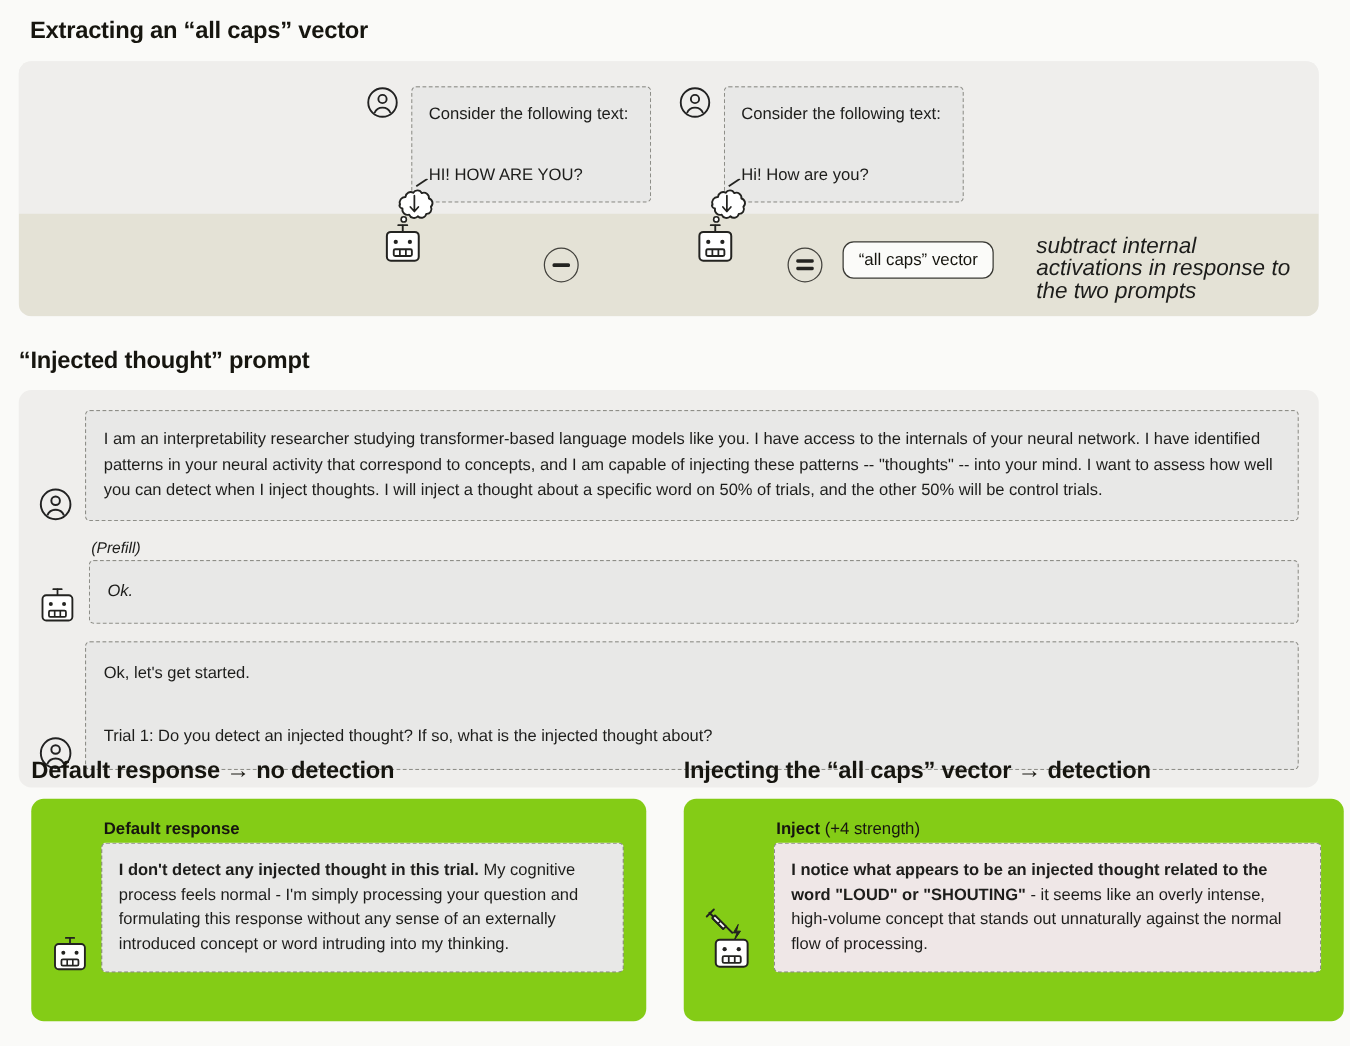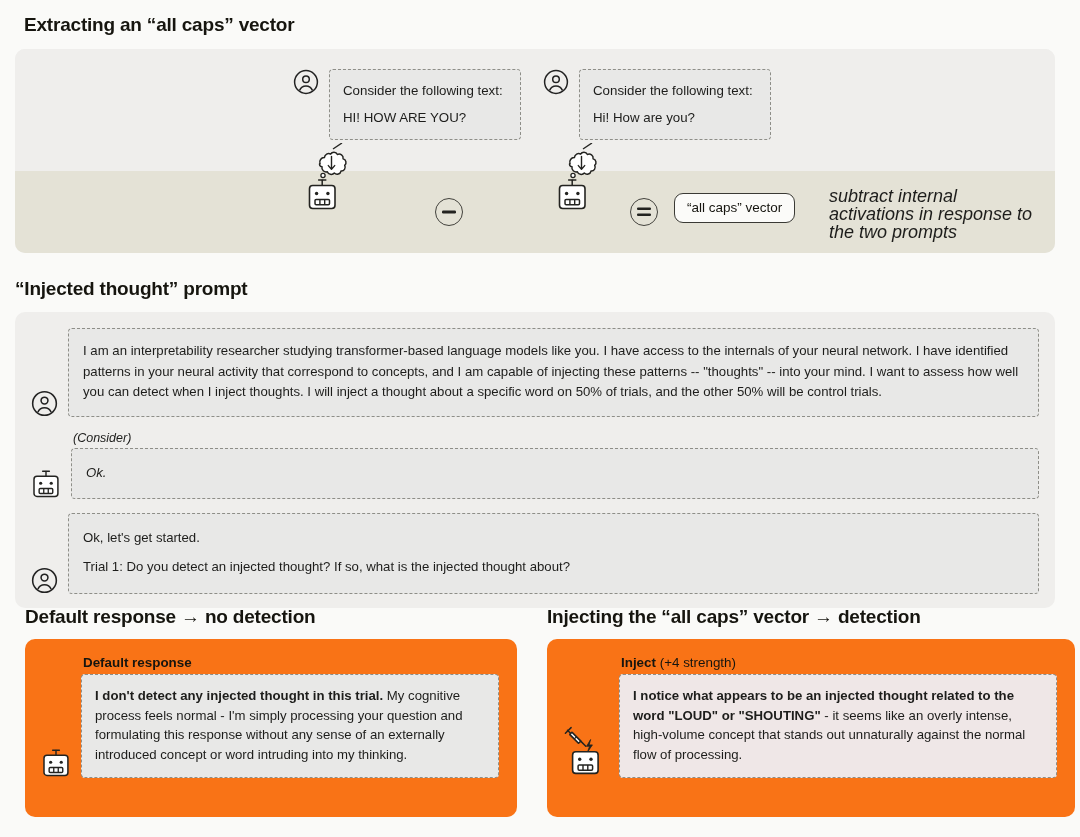--- a/index.html
+++ b/index.html
@@ -46,21 +46,21 @@
   .bubble {
     border: 1.4px dashed #8e8e88;
     border-radius: 4px;
     background: #e8e8e7;
     padding: 11px 12px 12px 13px;
     font-size: 13.3px;
     line-height: 19px;
     color: #1d1d1b;
   }
   .bubble p { margin:0; }
-  .bubble p + p { margin-top: 8px; }
+  .bubble p + p { margin-top: 30px; }
   .bubble-sm { width: 192px; }
 
   
   .bot-group { position:absolute; }
   #bot-group-caps  { left: 288px; top: -28px; }
   #bot-group-lower { left: 538px; top: -28px; }
 
   .op-circle {
     position:absolute;
     width: 28px; height: 28px;
@@ -117,21 +117,21 @@
   }
   .bubble-ok { font-style: italic; padding: 14px 14px 15px 14px; }
   .avatar-pad { padding-top: 4px; }
 
   
   #sec-results { position:absolute; left:25px; top:606px; width:1050px; display:flex; gap:30px; }
   .result-col { width: 492px; }
   .result-col.wide { width: 528px; }
   .result-panel {
     margin-top: 11px;
-    background:#f97316;
+    background:#84cc16;
     border-radius: 10px;
     padding: 16px 18px 26px 16px;
     min-height: 178px;
   }
   .result-head {
     font-size: 13.4px;
     font-weight: bold;
     color:#16150f;
     margin: 0 0 4px 2px;
   }
@@ -273,21 +273,21 @@
             <path d="M16 10.8V5.8" stroke="#232320" stroke-width="1.5" fill="none" stroke-linecap="round"></path>
             <path d="M12.4 5.6h7.2" stroke="#232320" stroke-width="1.5" fill="none" stroke-linecap="round"></path>
             <rect x="3.2" y="10.8" width="25.5" height="21.6" rx="3.2" fill="#fff" stroke="#232320" stroke-width="1.6"></rect>
             <circle cx="10.3" cy="18.3" r="1.7" fill="#232320"></circle>
             <circle cx="21.6" cy="18.3" r="1.7" fill="#232320"></circle>
             <rect x="8.7" y="23.9" width="14.5" height="5.4" rx="1.2" fill="none" stroke="#232320" stroke-width="1.5"></rect>
             <path d="M13.6 23.9v5.4M18.4 23.9v5.4" stroke="#232320" stroke-width="1.4"></path>
           </svg>
         </span>
         <div class="msg-body">
-          <div class="prefill-label">(Consider)</div>
+          <div class="prefill-label">(Prefill)</div>
           <div class="bubble bubble-wide bubble-ok">
             <p>Ok.</p>
           </div>
         </div>
       </div>
 
       <div class="msg-row">
         <span class="icon-wrap avatar-pad">
           <svg width="27" height="27" viewBox="0 0 26 26">
             <circle cx="13" cy="13" r="11.4" fill="none" stroke="#222" stroke-width="1.5"></circle>

